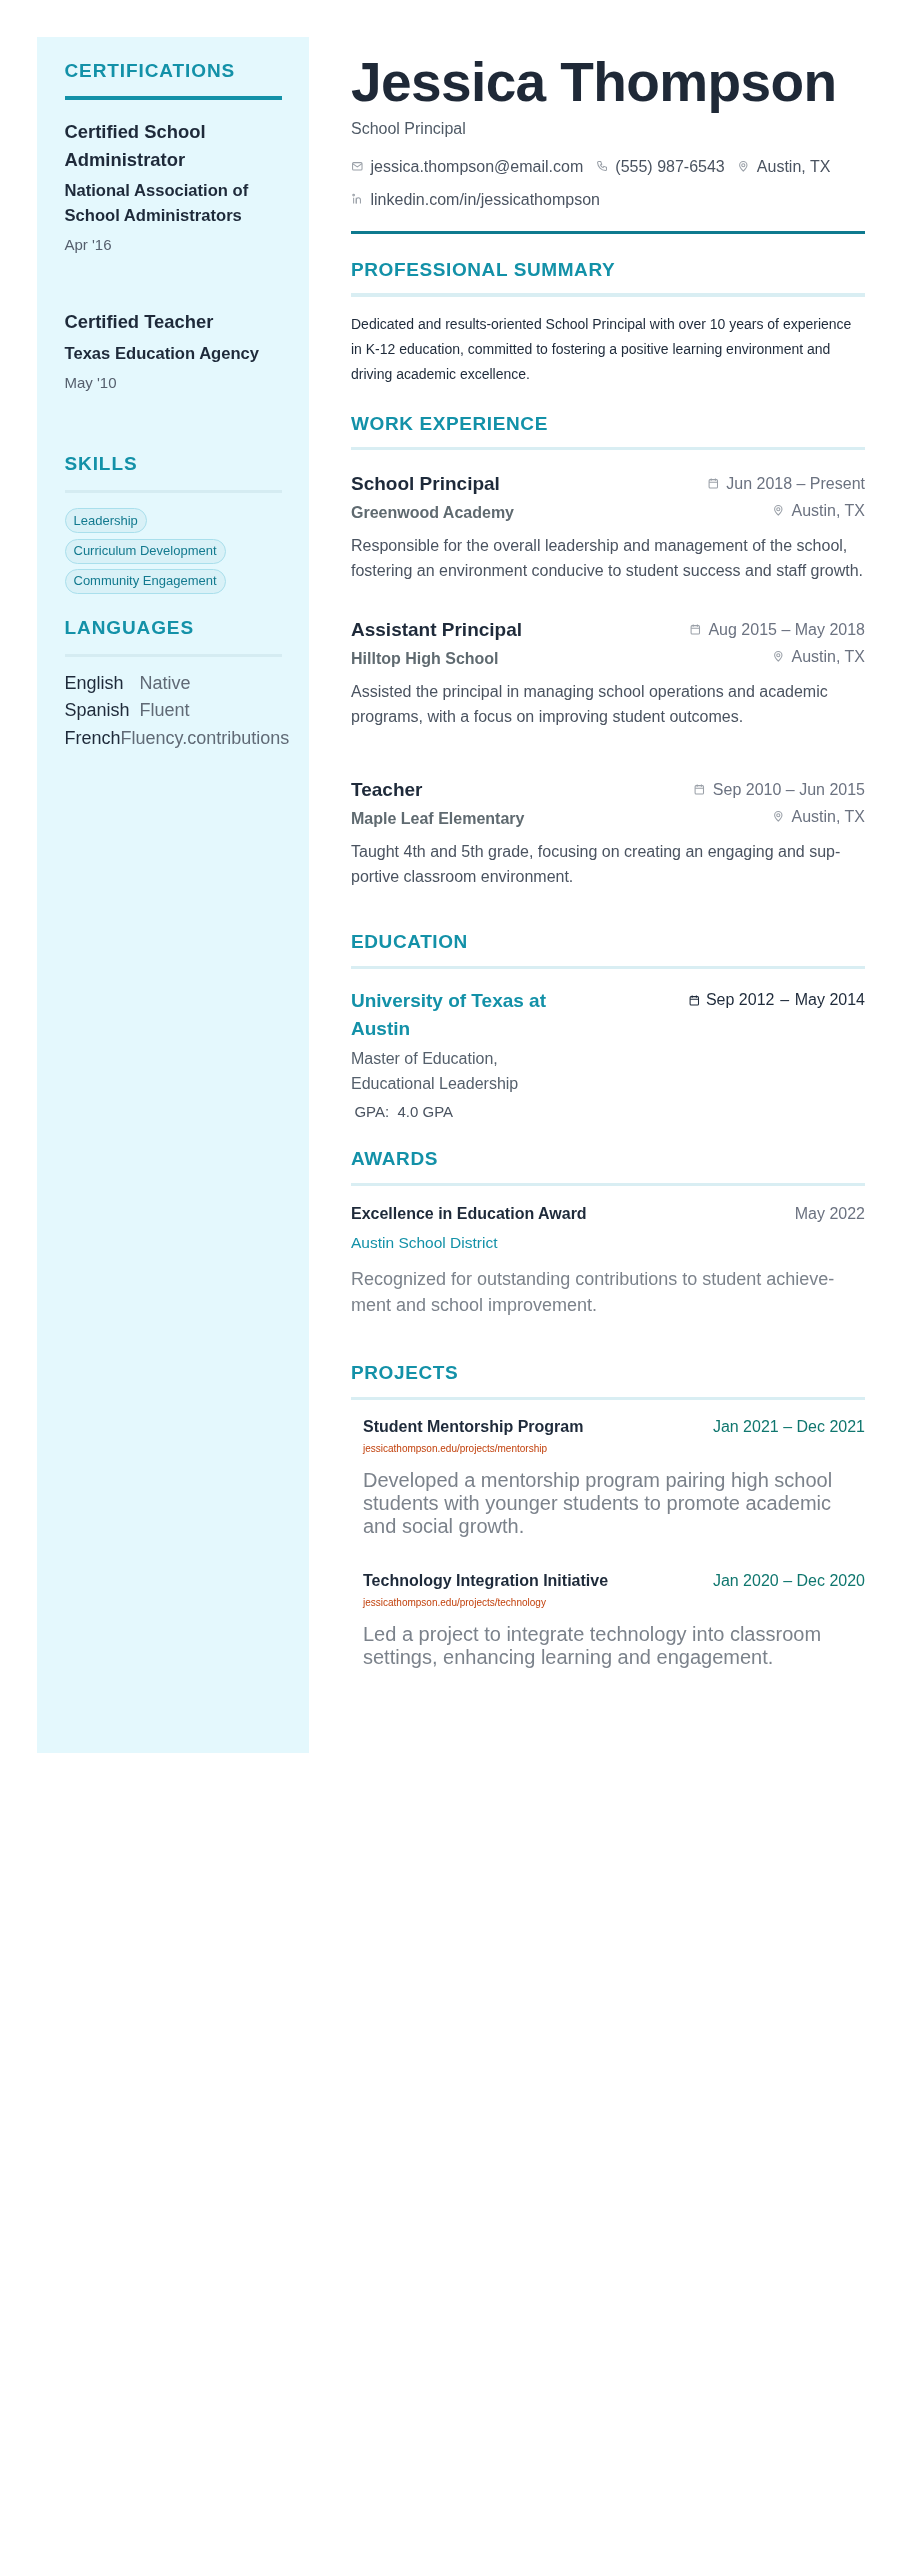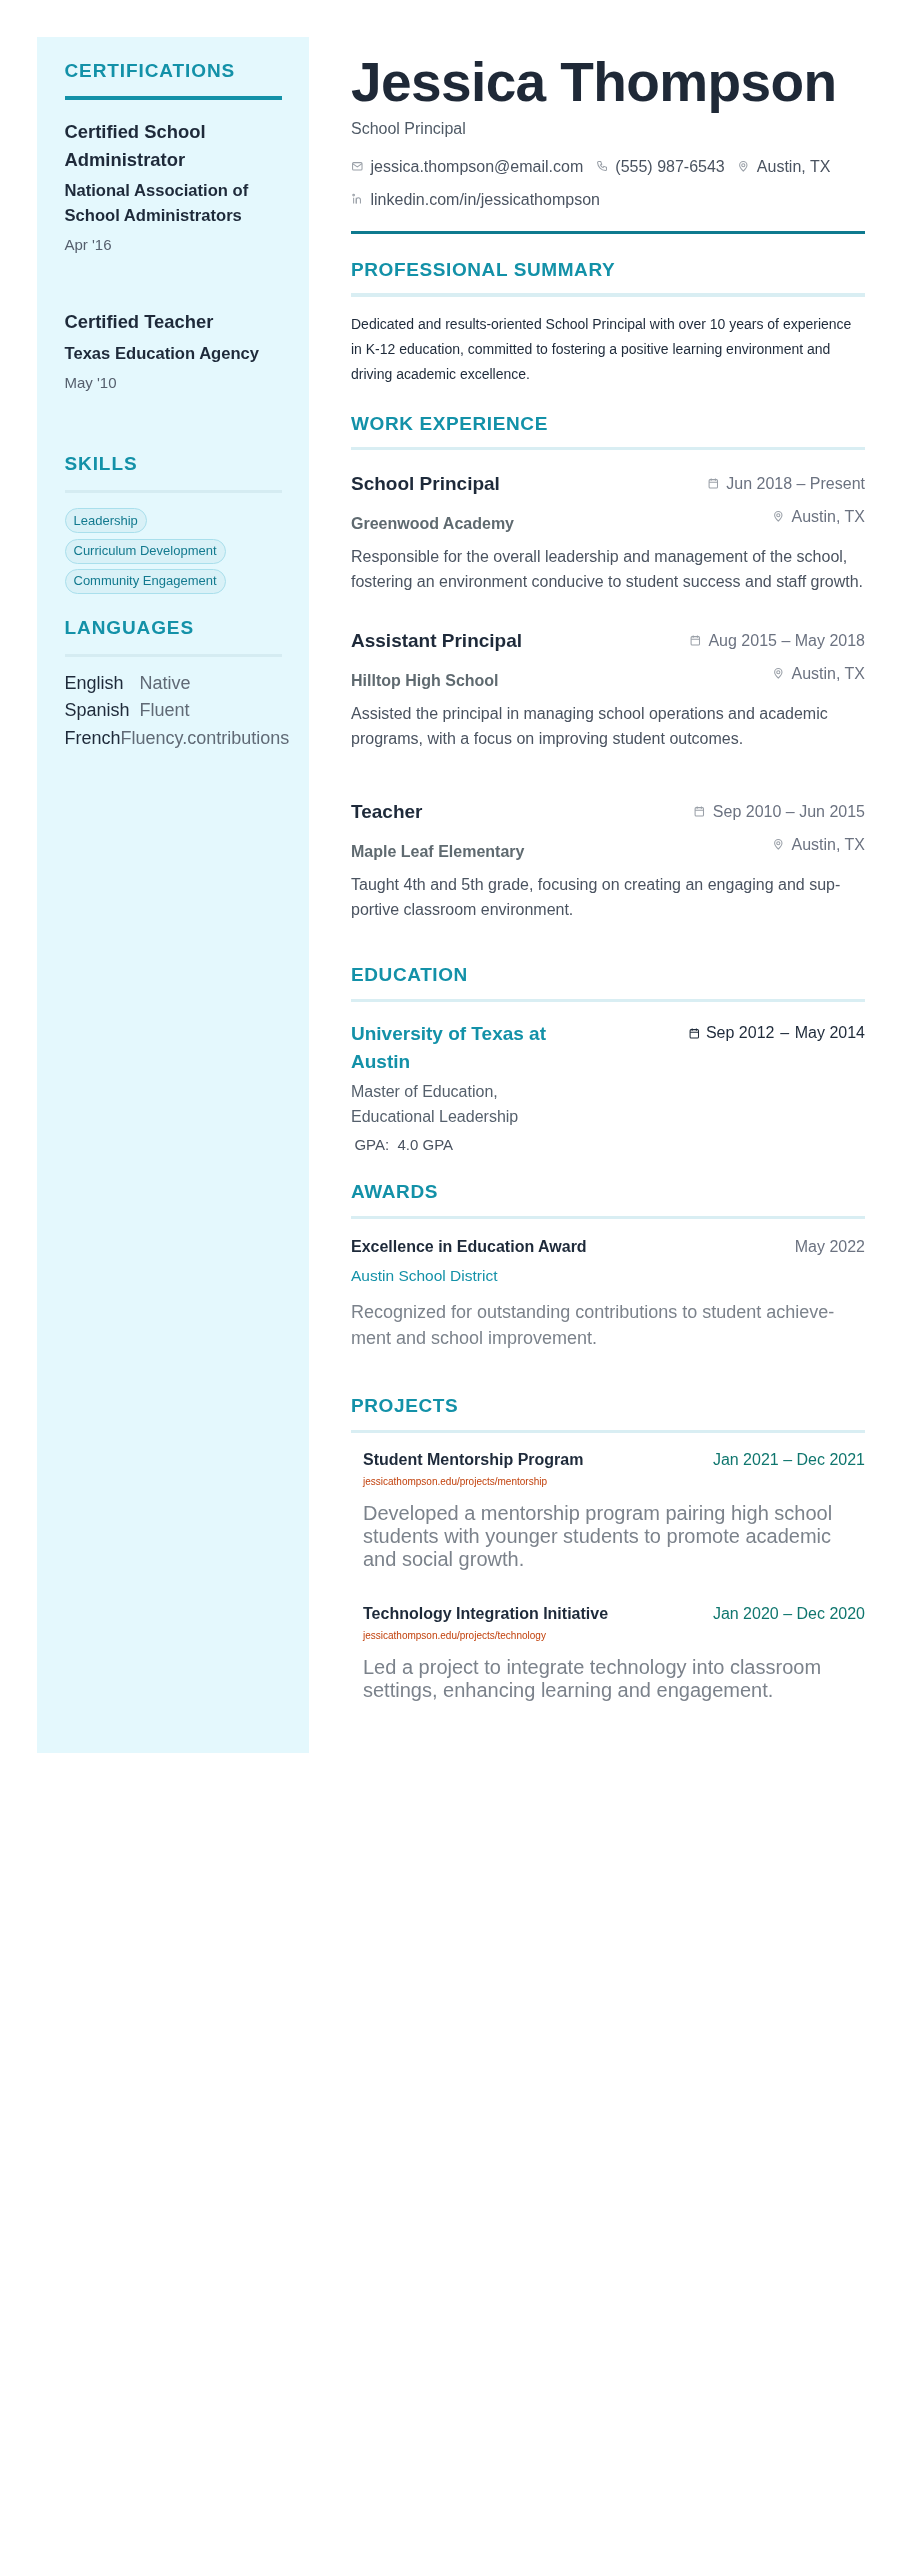--- a/index.html
+++ b/index.html
@@ -56,21 +56,21 @@
 
   .summary-section { margin-top: 23px; }
   .summary { font-size: 14px; line-height: 25px; color: #1e2a3a; margin-top: 15px; }
 
   .work-section { margin-top: 24px; }
   .job { margin-top: 20.6px; }
   .job + .job { margin-top: 34px; }
   .row { display: flex; justify-content: space-between; align-items: center; }
   .job-title { font-size: 19px; font-weight: bold; color: #1e2a3a; line-height: 25px; }
   .job-date, .job-loc { font-size: 16px; color: #6b7280; display: flex; align-items: center; gap: 6.9px; line-height: 25px; }
-  .job-co { font-size: 16px; font-weight: bold; color: #5f6a70; line-height: 25px; margin-top: 15px; }
+  .job-co { font-size: 16px; font-weight: bold; color: #5f6a70; line-height: 25px; margin-top: 4px; }
   .job-desc { font-size: 16px; line-height: 25px; color: #4a5360; margin-top: 8px; }
 
   .edu-section { margin-top: 40px; }
   .edu { margin-top: 18.4px; display: flex; justify-content: space-between; align-items: flex-start; }
   .edu-left { width: 218px; }
   .edu-school { font-size: 19px; font-weight: bold; color: #1391a8; line-height: 27.5px; }
   .edu-degree { font-size: 16px; color: #55606c; line-height: 25px; margin-top: 3.4px; }
   .edu-gpa { font-size: 15px; color: #4a5360; line-height: 23px; margin-top: 4.6px; padding-left: 3.4px; }
   .edu-date { font-size: 16px; color: #1e2a3a; display: flex; align-items: center; gap: 5.7px; line-height: 25px; }
   .edu-date .icon svg { stroke: #1e2a3a; }

